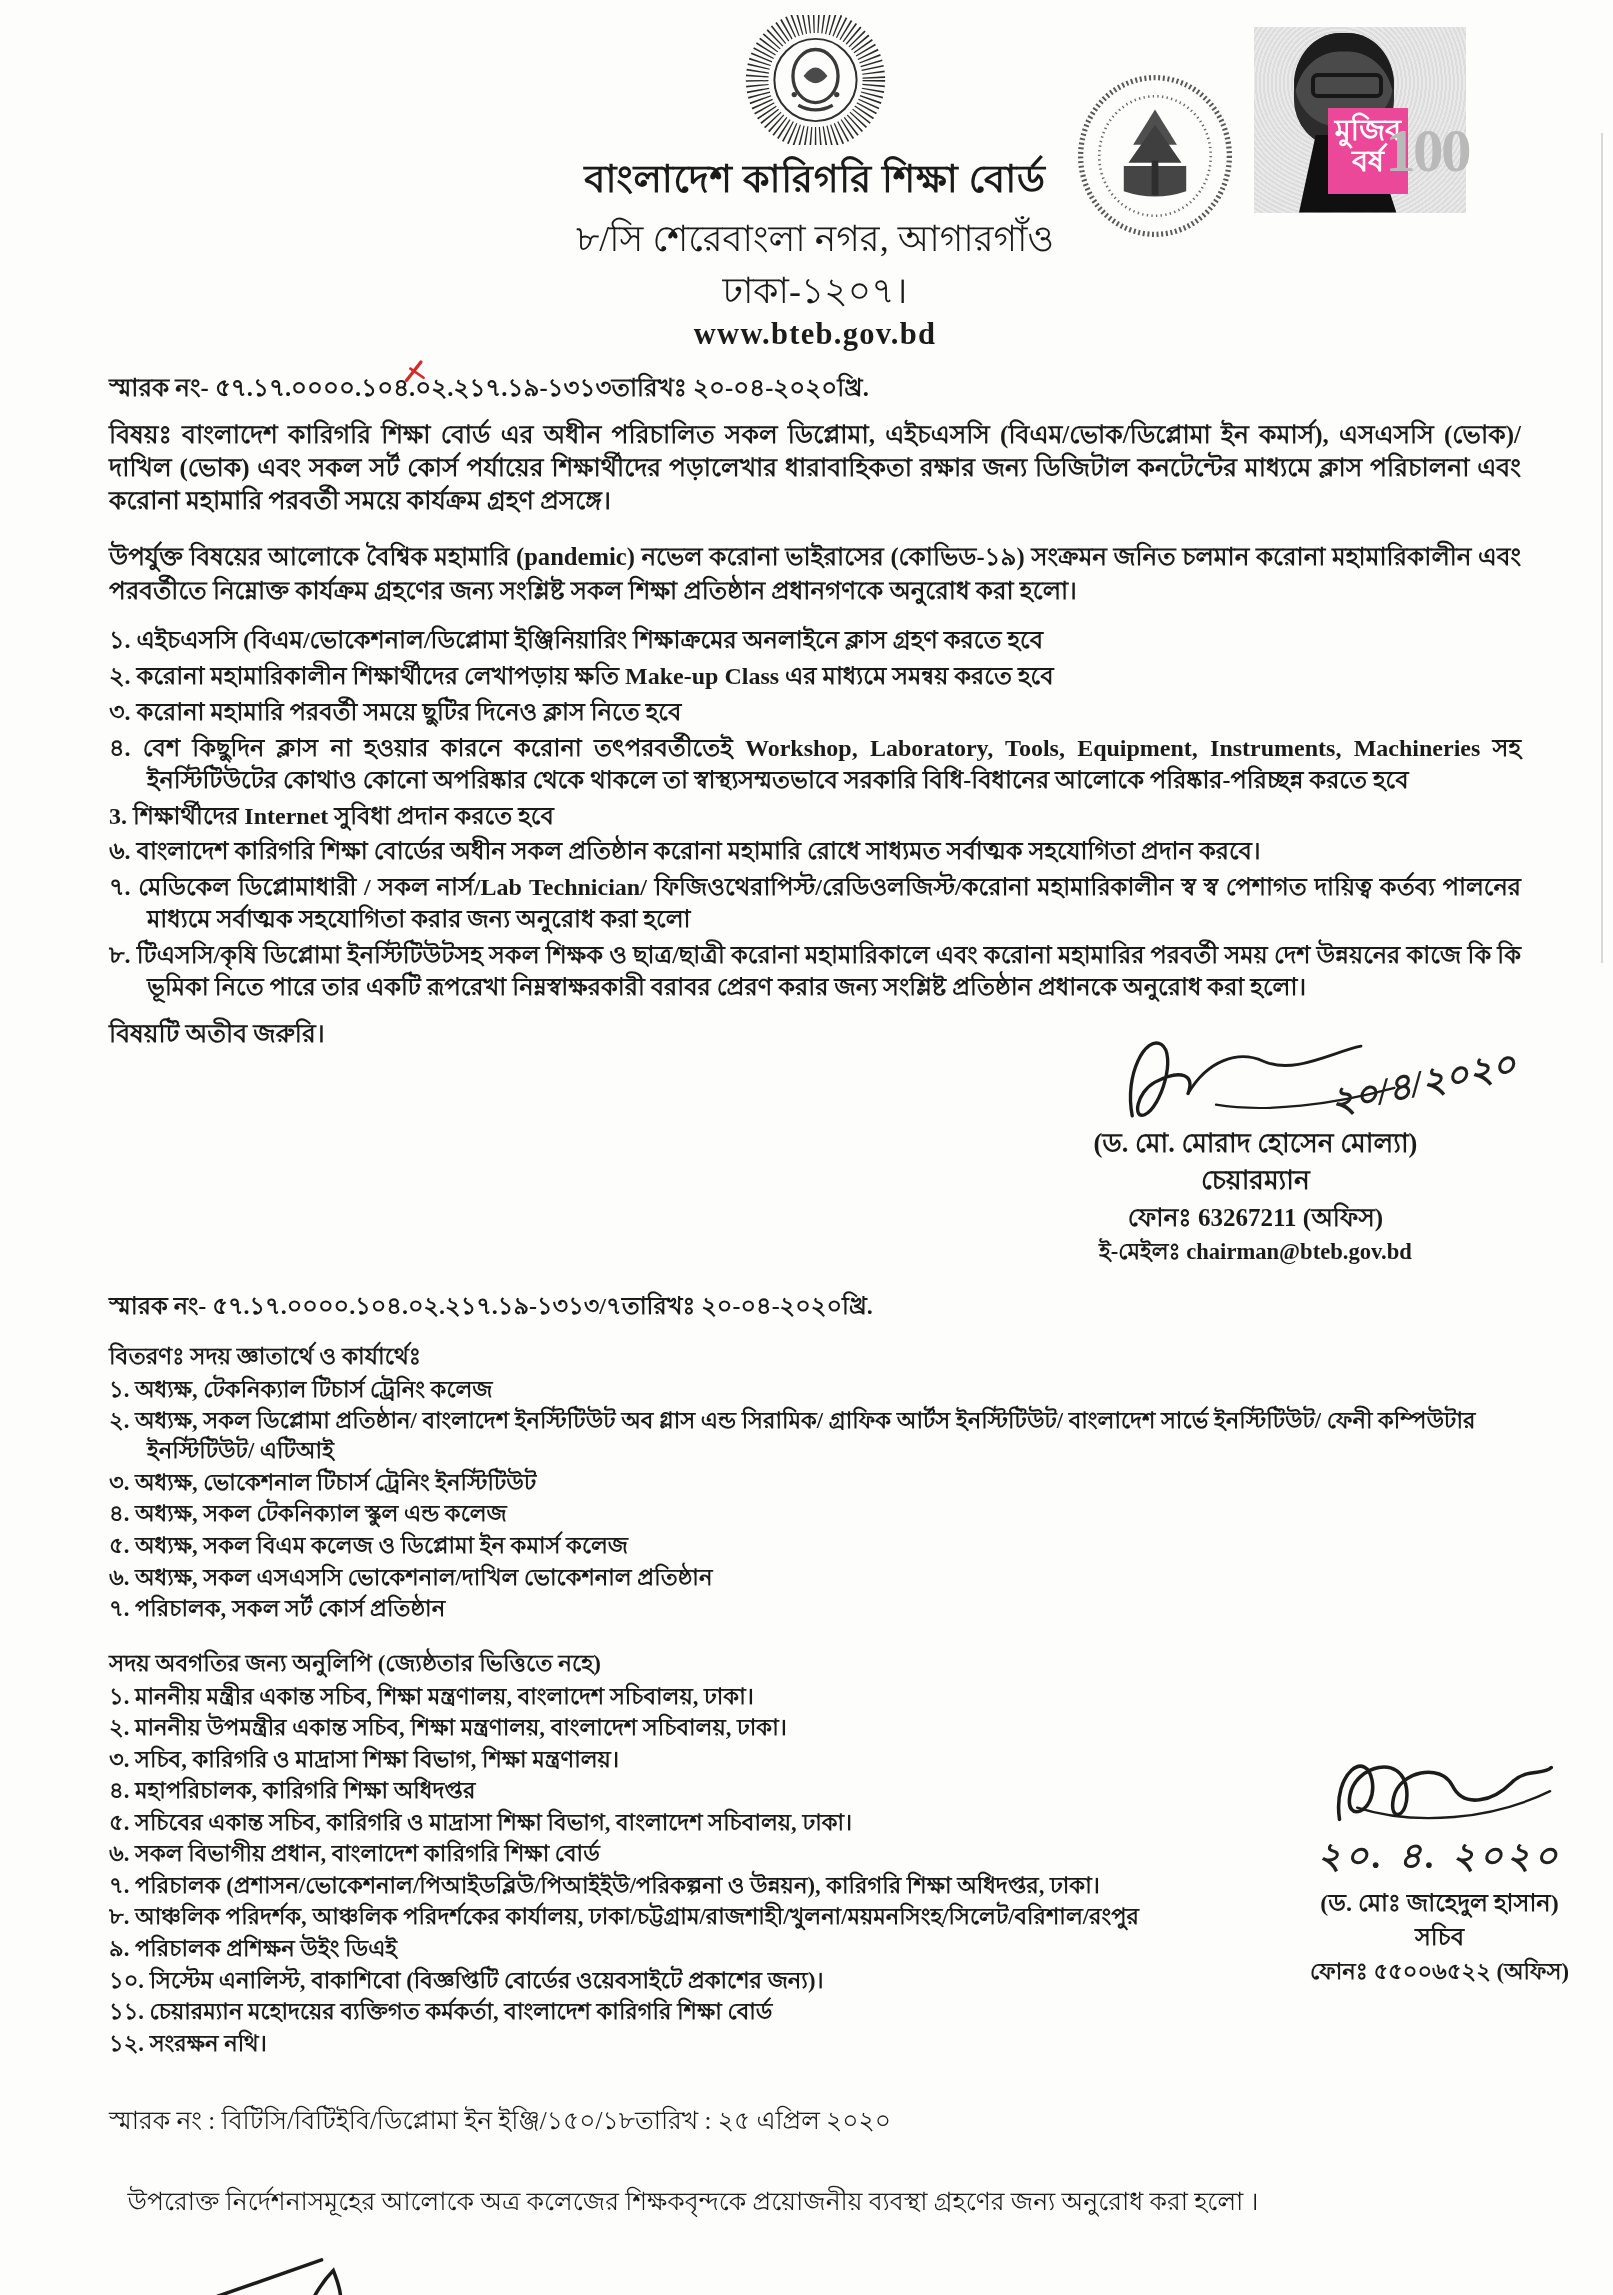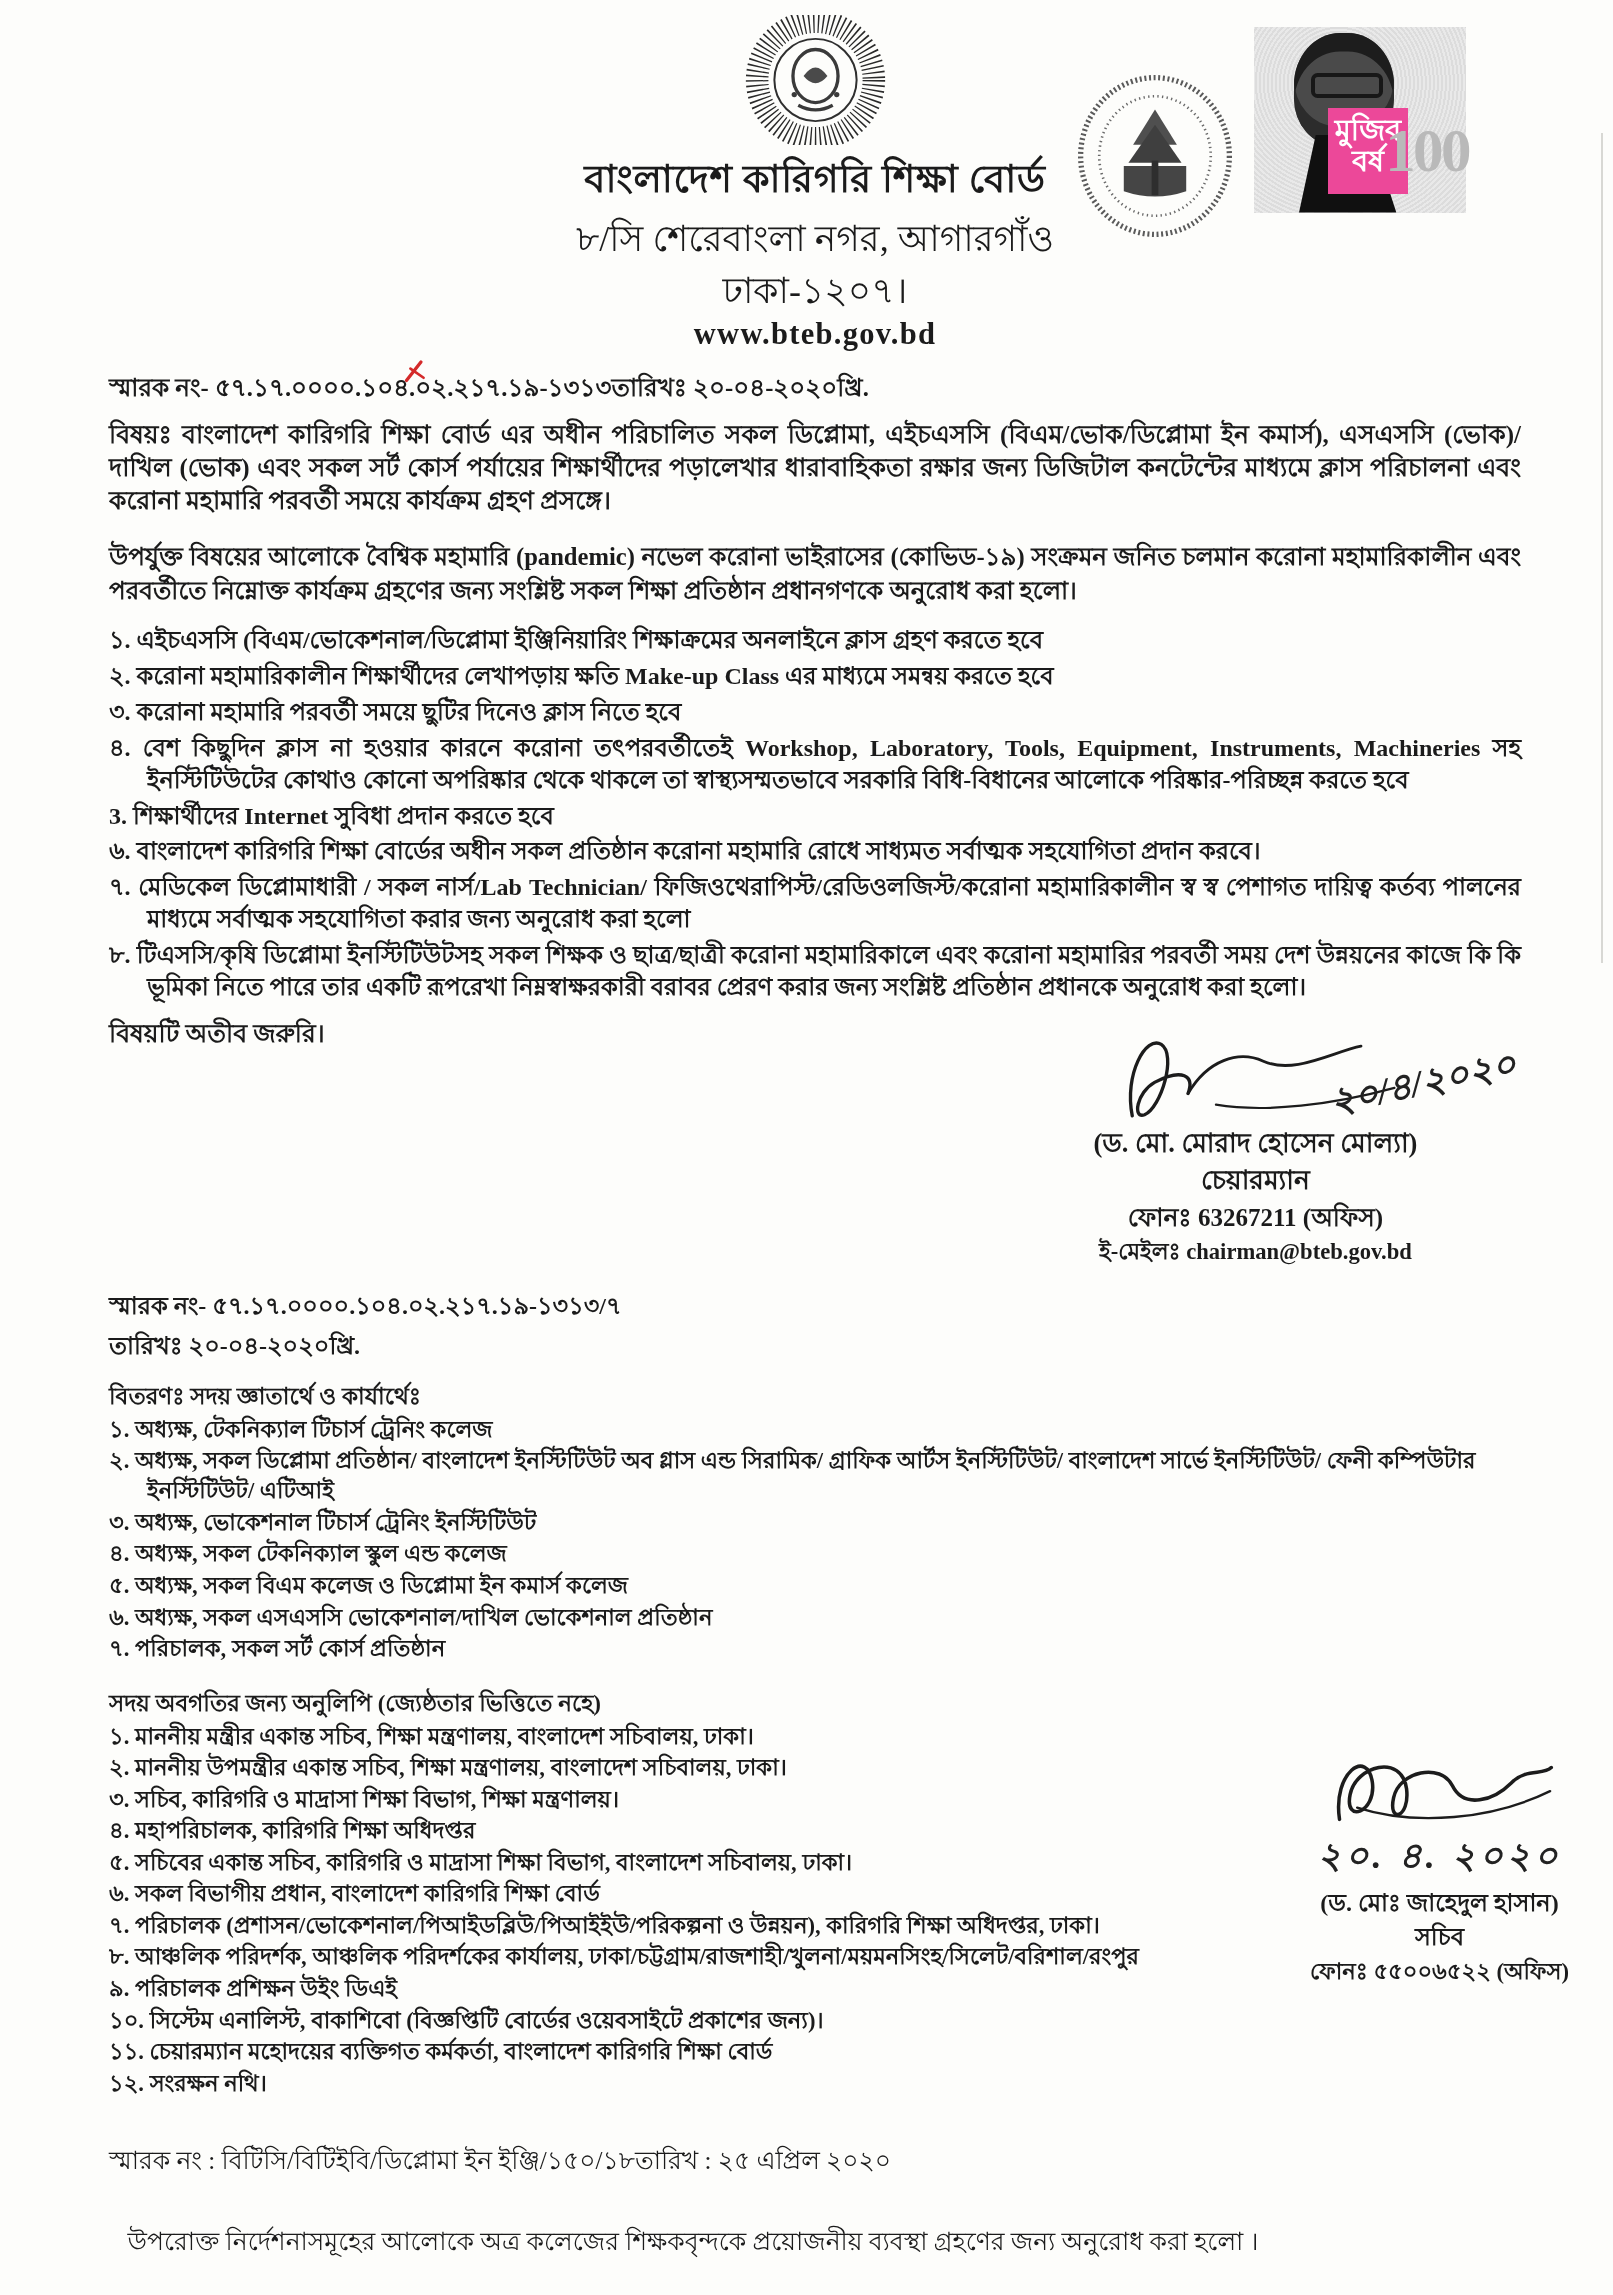--- a/index.html
+++ b/index.html
@@ -46,21 +46,21 @@
   
   .chair{width:518px; margin:-36px 6.6px 0 auto; text-align:center; position:relative;}
   .chair .sig{width:372px; height:106px; display:block; margin:0 auto;}
   .hand{font-style:italic; font-weight:700; color:#222;}
   .chair .hdate{position:absolute; right:-4px; top:32px; transform:rotate(-12deg);
       font-size:37px;}
   .chair .nm{font-size:26.5px; font-weight:700; line-height:1.25;}
   .chair .ttl{font-size:26.5px; font-weight:700; line-height:1.5;}
   .chair .ph{font-size:25px; font-weight:700; line-height:1.45;}
   .chair .em{font-size:22.6px; font-weight:700; line-height:1.35;}
-  .memo2{font-size:24px; font-weight:700; margin-top:20px;flex-direction:column;}
+  .memo2{font-size:24px; font-weight:700; margin-top:20px;}
   .sect-h{font-size:23px; font-weight:700; margin-top:13px; line-height:1.5;}
   .dist .li, .cc .li{font-size:22.6px; line-height:1.34; margin-bottom:1.3px; text-align:left;}
   .cc{margin-top:22.6px;}
   
   .sec{position:absolute; left:1234px; top:1737px; width:411px; text-align:center;}
   .sec .sig{width:279px; height:100px; display:block; margin:0 auto;}
   .sec .hdate{font-size:36px; letter-spacing:4px; margin-top:-9.3px;}
   .sec .nm{font-size:24px; font-weight:700; line-height:1.3;}
   .sec .ttl{font-size:24px; font-weight:700; line-height:1.5;}
   .sec .ph{font-size:22.6px; font-weight:700; line-height:1.5;}

